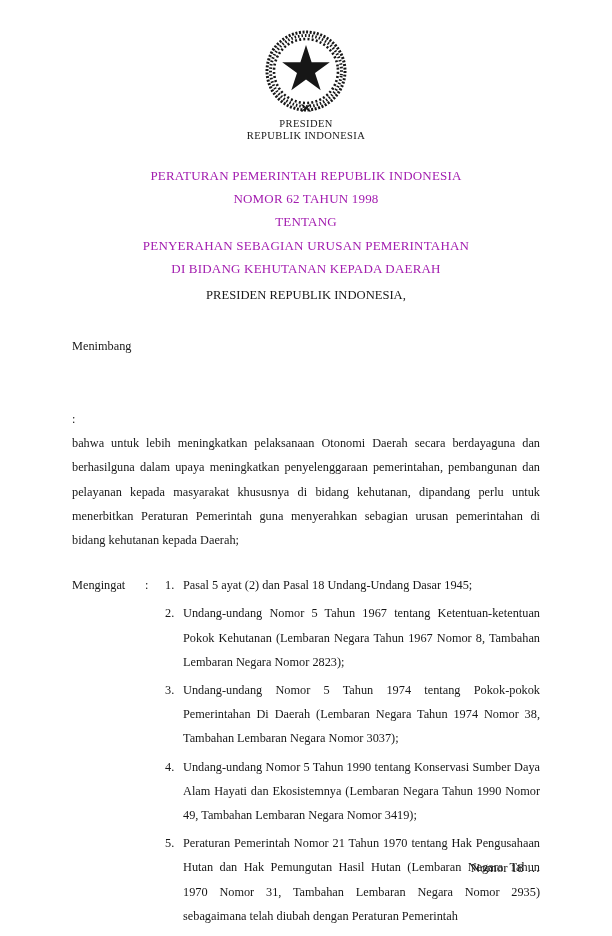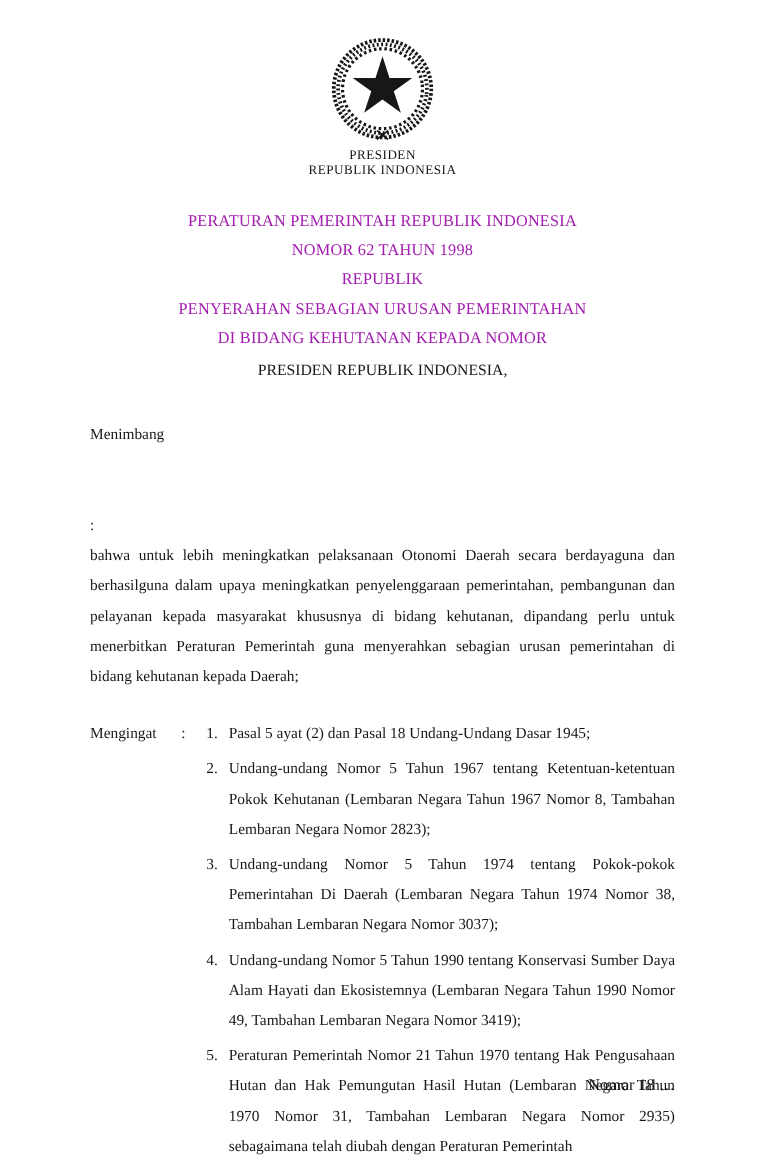--- a/index.html
+++ b/index.html
@@ -113,23 +113,23 @@
     </svg>
     <div class="agency">
       <div>PRESIDEN</div>
       <div>REPUBLIK INDONESIA</div>
     </div>
   </div>
 
   <div class="title-block">
     <div class="title-line">PERATURAN PEMERINTAH REPUBLIK INDONESIA</div>
     <div class="title-line">NOMOR 62 TAHUN 1998</div>
-    <div class="title-line">REPUBLIK</div>
+    <div class="title-line">TENTANG</div>
     <div class="title-line">PENYERAHAN SEBAGIAN URUSAN PEMERINTAHAN</div>
-    <div class="title-line">DI BIDANG KEHUTANAN KEPADA NOMOR</div>
+    <div class="title-line">DI BIDANG KEHUTANAN KEPADA DAERAH</div>
   </div>
 
   <div class="salutation">PRESIDEN REPUBLIK INDONESIA,</div>
 
   <div class="body-area">
 
     <div class="section menimbang">
       <span class="sec-label">Menimbang</span>
       <span class="sec-colon">:</span>
       <div class="sec-content">

